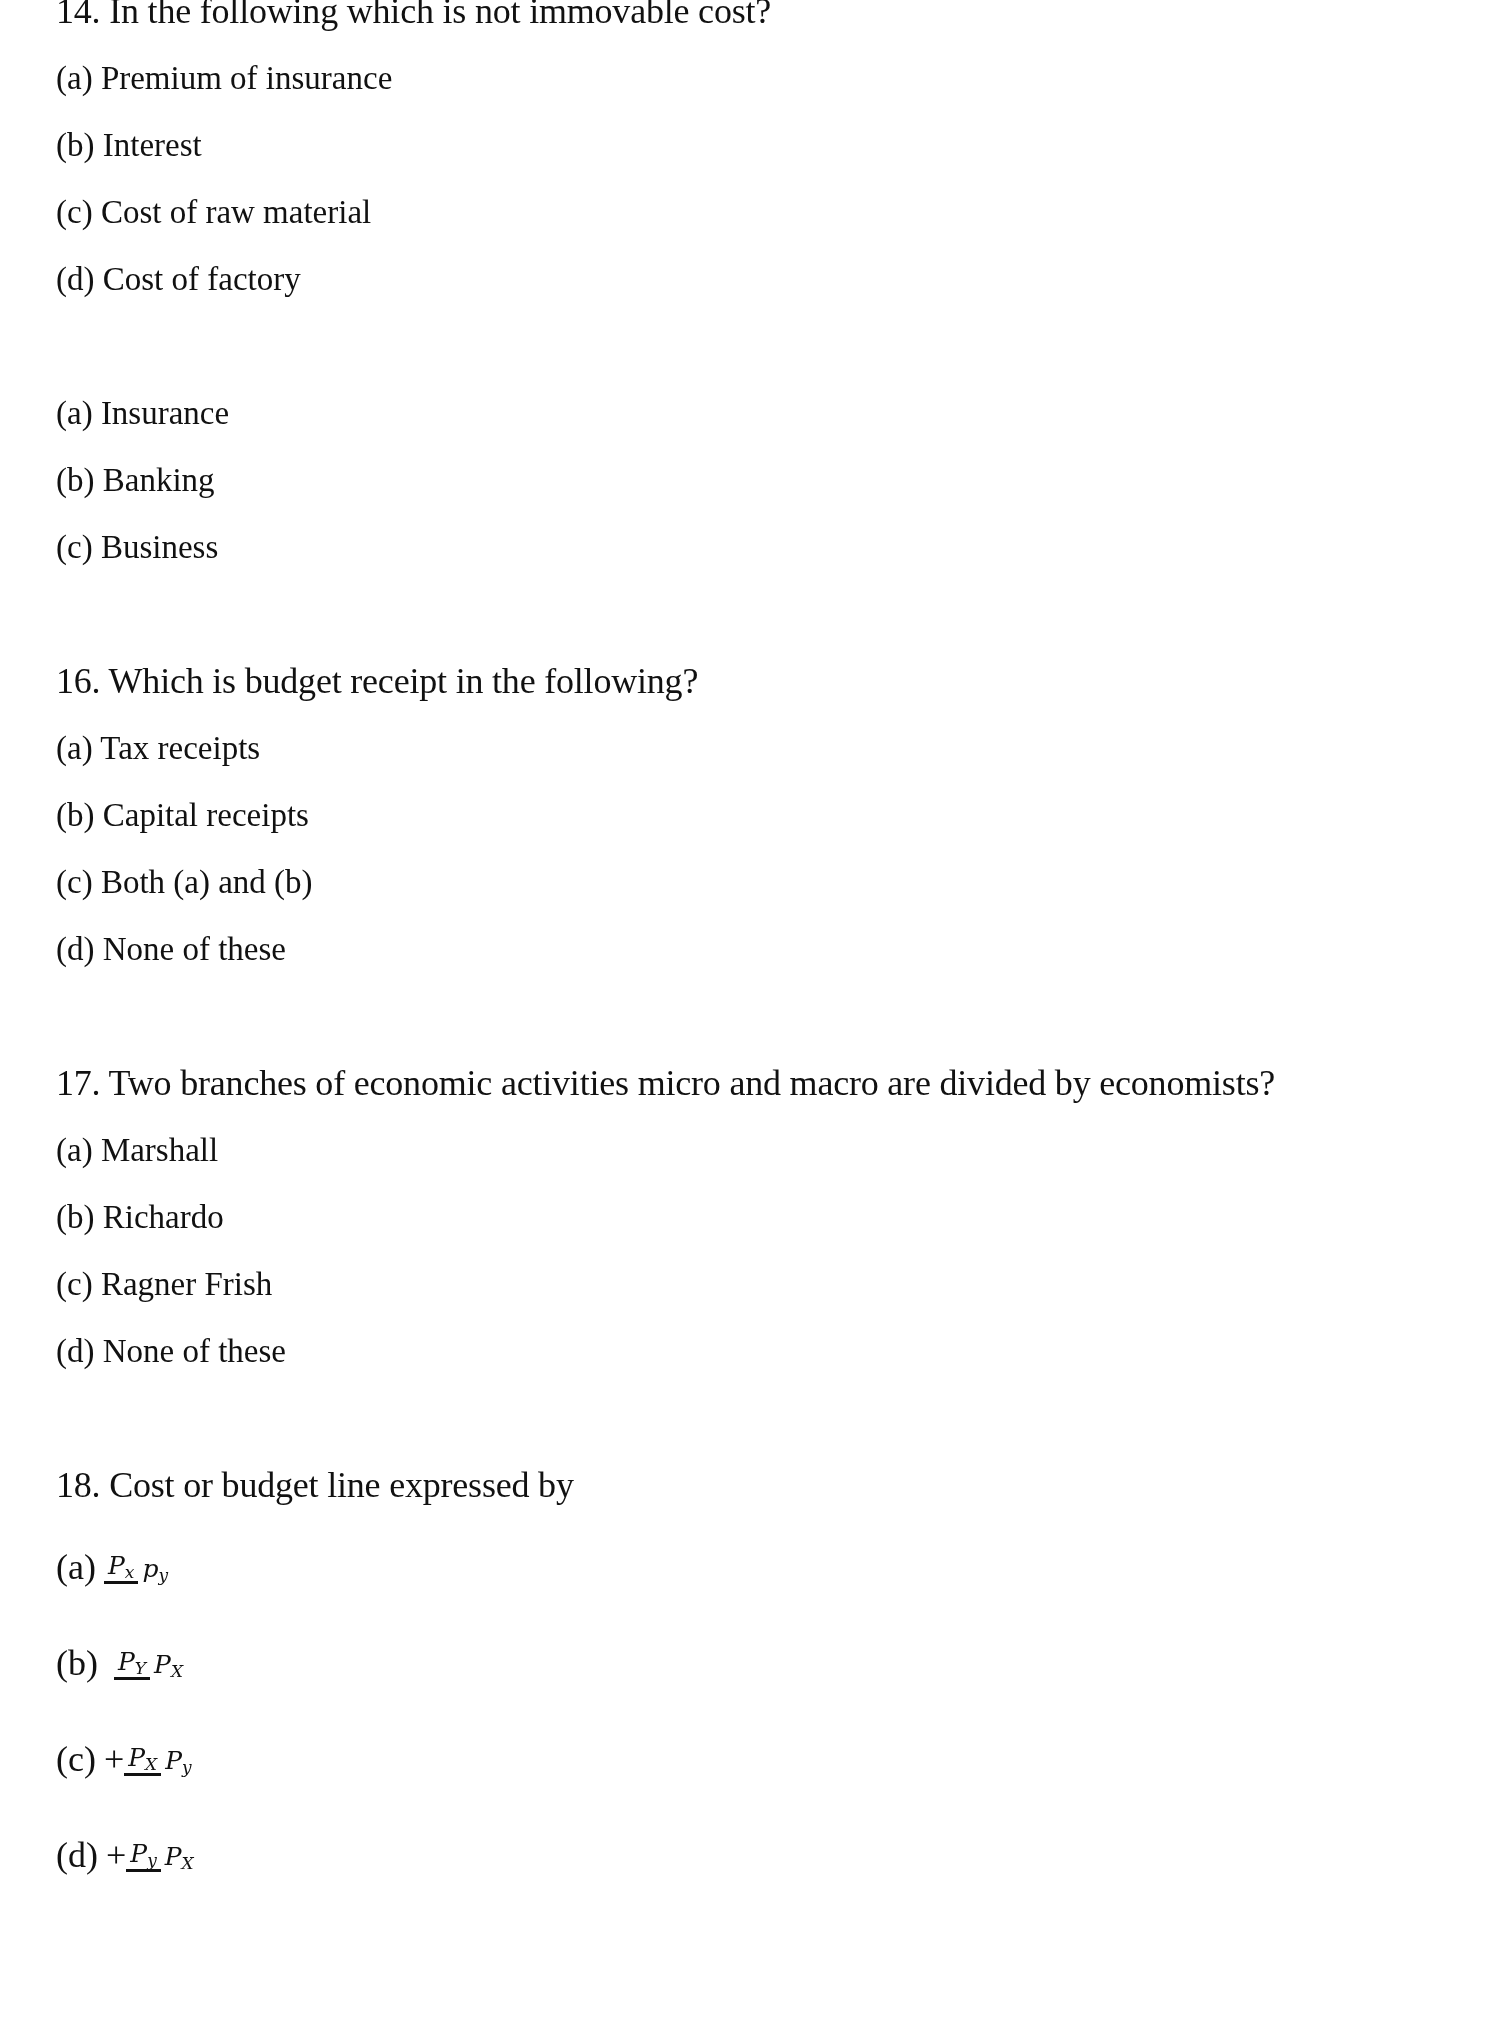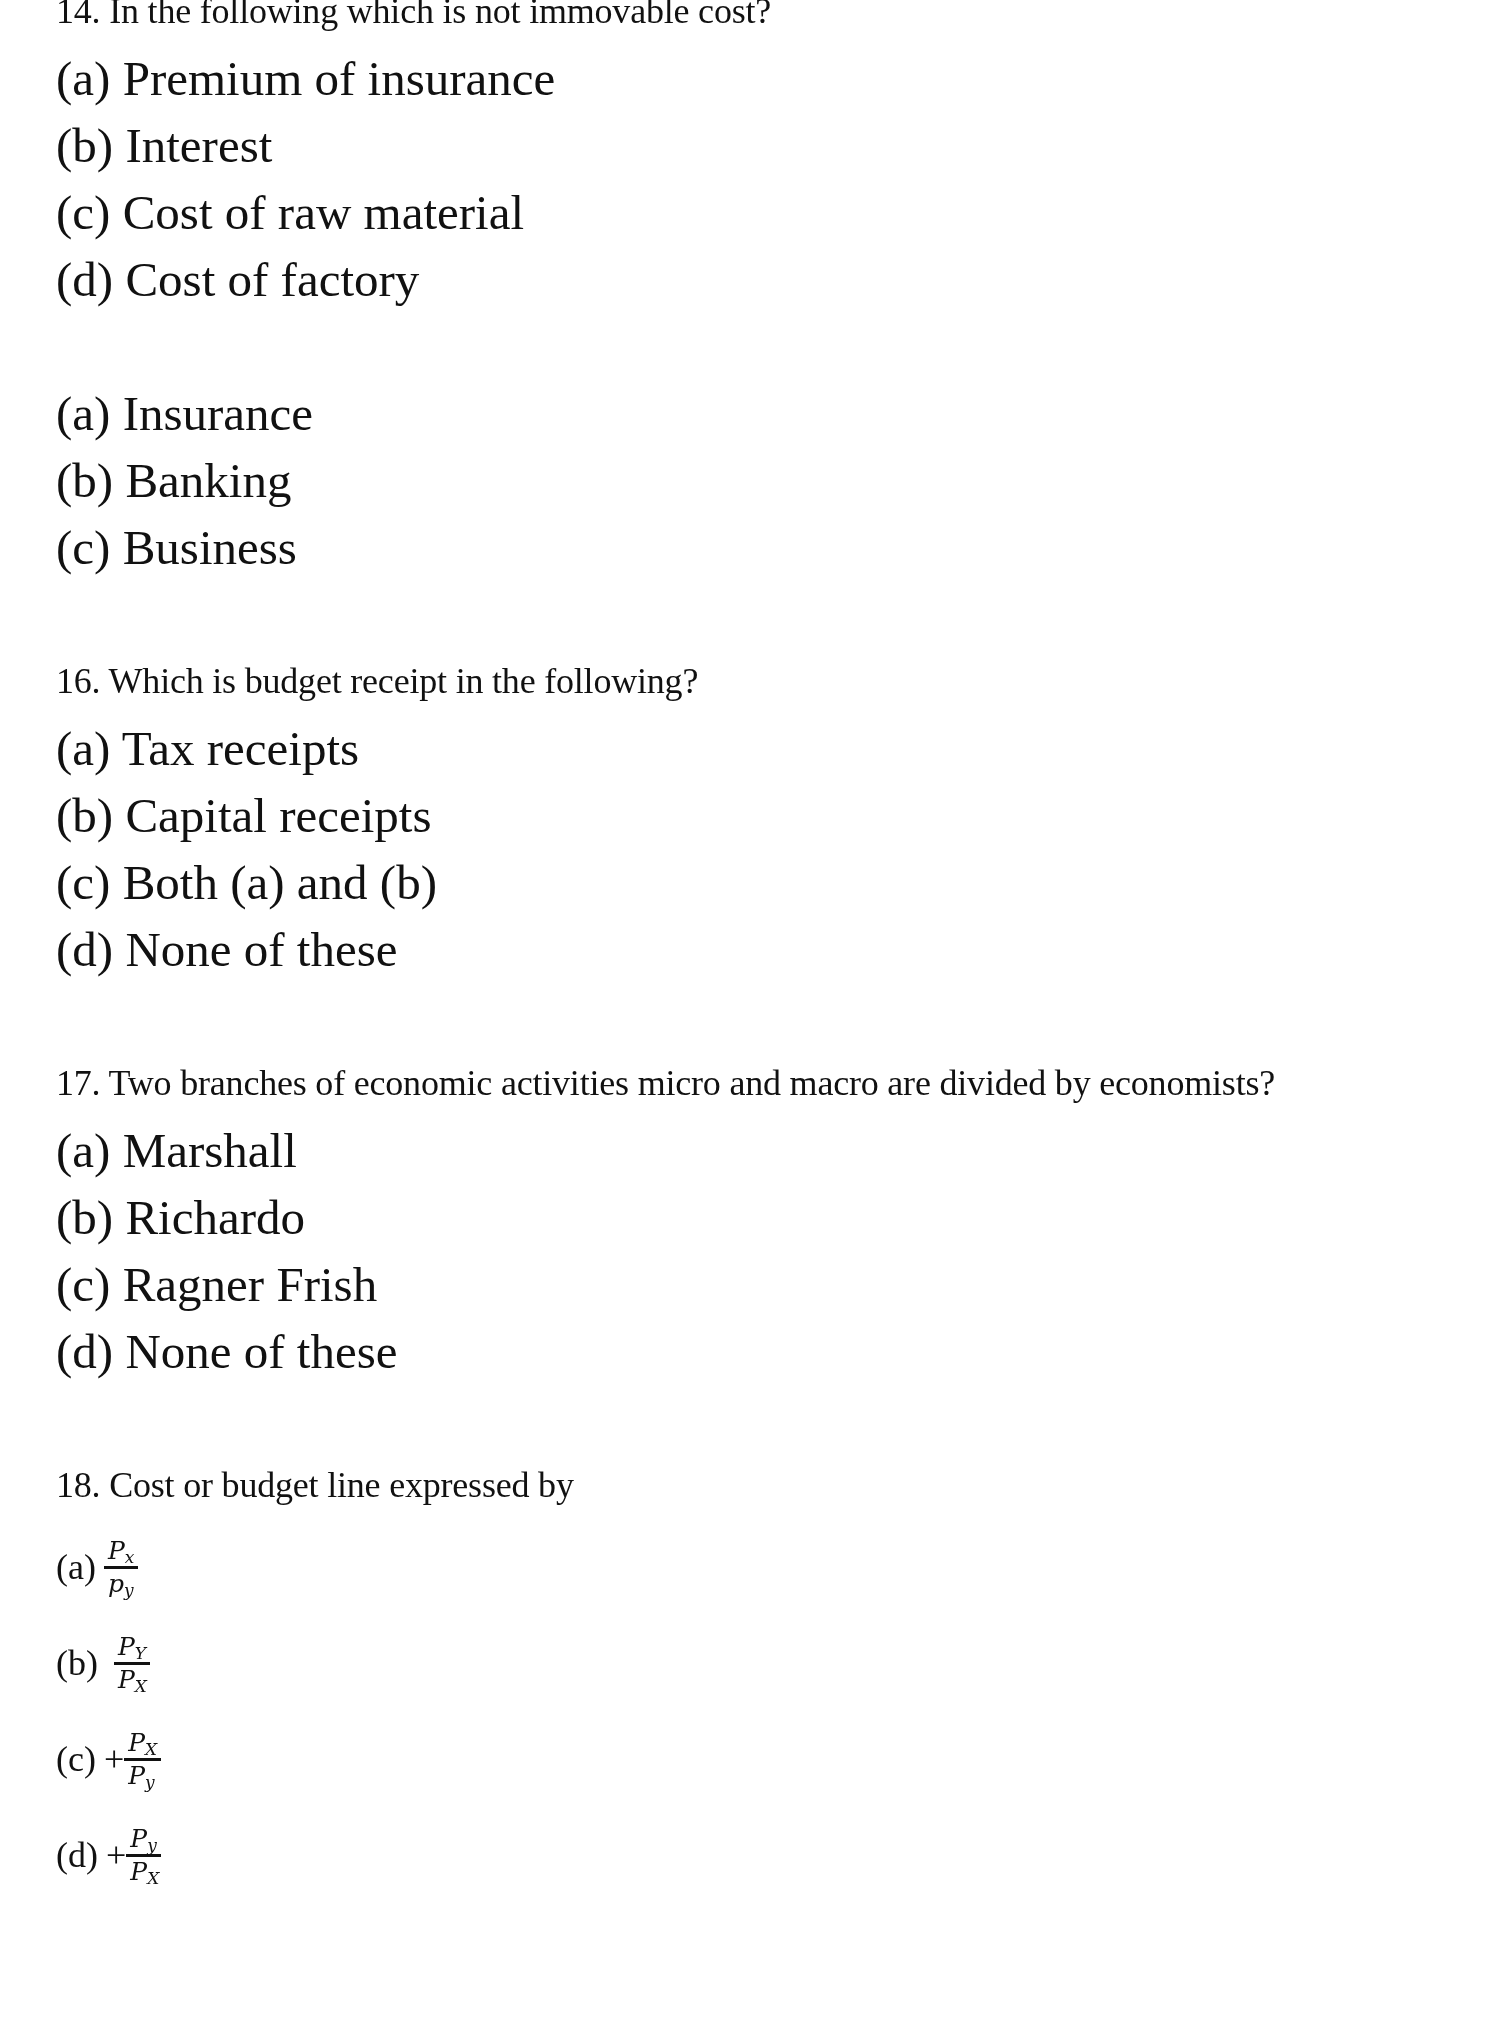--- a/index.html
+++ b/index.html
@@ -26,21 +26,21 @@
       padding: 0;
     }
     .q-text {
       font-size: 36px;
       line-height: 67px;
       height: 67px;
       white-space: nowrap;
       letter-spacing: -0.2px;
     }
     .opt {
-      font-size: 49px;
+      font-size: 33px;
       line-height: 67px;
       height: 67px;
       white-space: nowrap;
     }
     .gap {
       height: 67px;
     }
     
     .math-opt {
       font-size: 36px;
@@ -53,22 +53,22 @@
       display: inline-block;
       margin-right: 8px;
     }
     .plus {
       display: inline-block;
       font-size: 36px;
       margin-right: 0px;
     }
     .frac {
       display: inline-flex;
-      flex-direction: column;
-      align-items: flex-start;
+      flex-direction: row;
+      align-items: flex-end;
       font-family: "DejaVu Serif", "Liberation Serif", serif;
       font-style: italic;
       font-size: 25px;
       line-height: 30px;
       vertical-align: middle;
     }
     .frac .num {
       padding: 0 4px;
       border-bottom: 3px solid #111111;
     }

